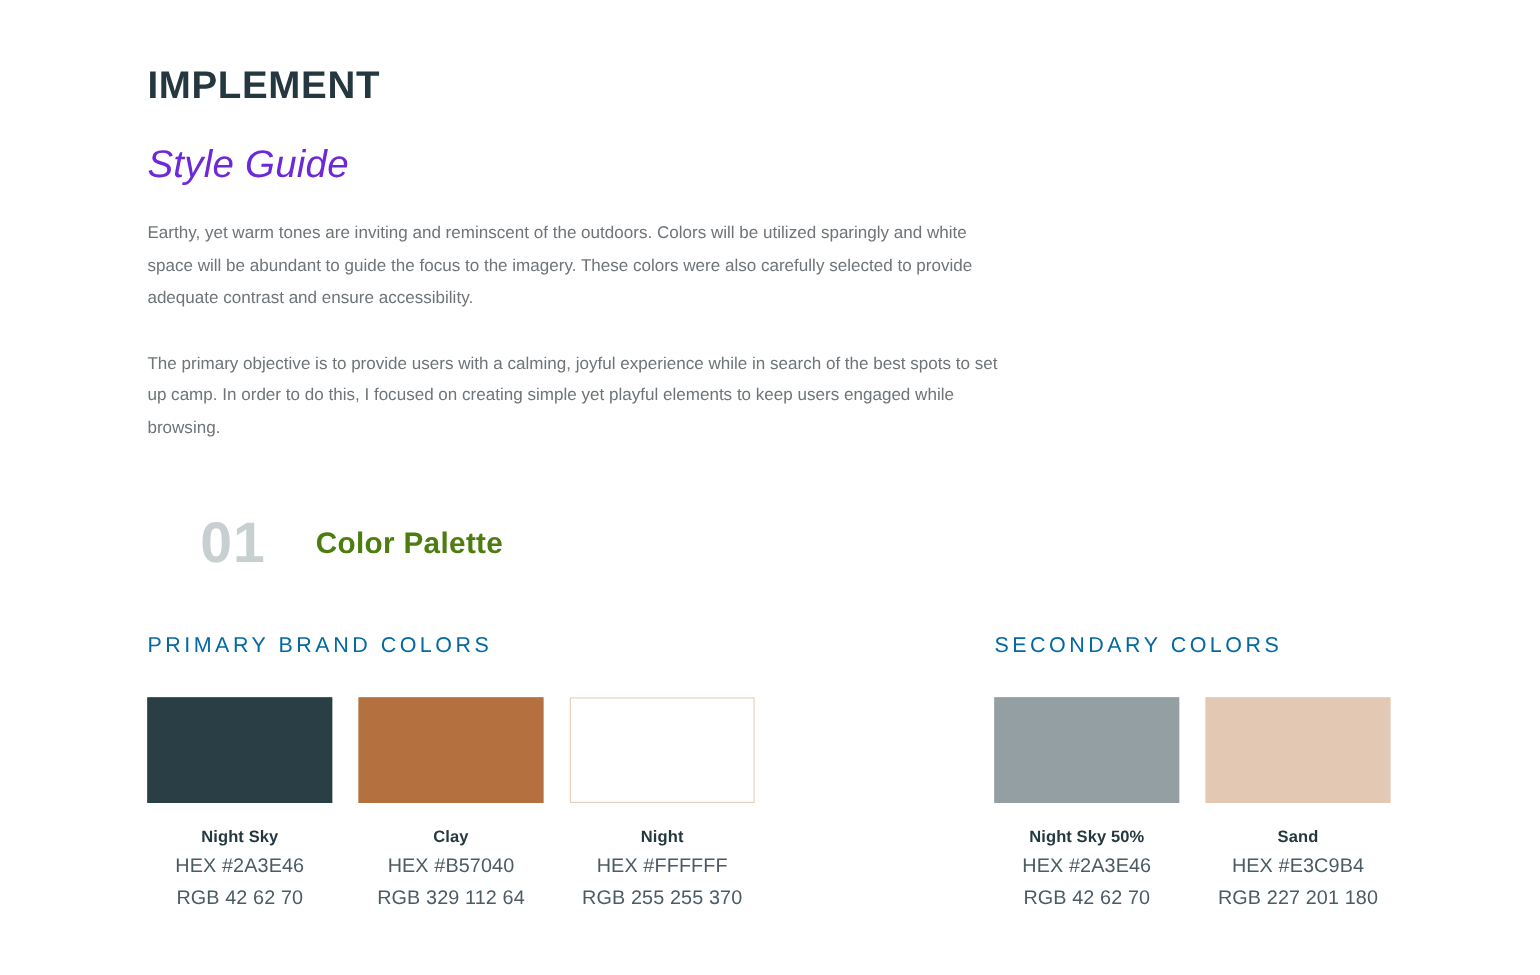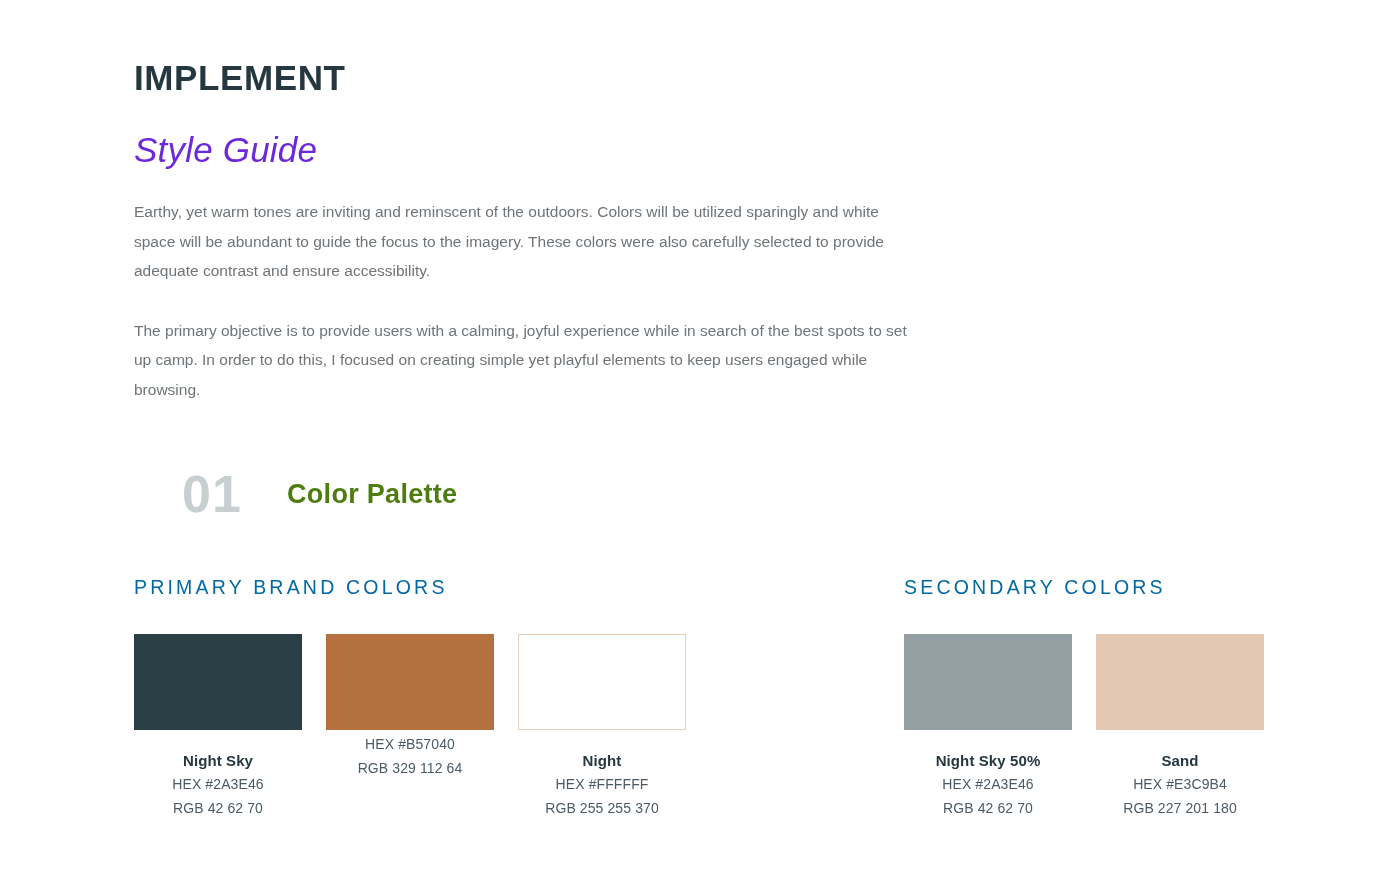--- a/index.html
+++ b/index.html
@@ -125,21 +125,21 @@
   .swatch-name {
     padding-top: 22px;
     font-size: 15px;
     font-weight: 700;
     letter-spacing: 0.1px;
     color: #25383F;
     line-height: 1.2;
   }
   .swatch-line {
     padding-top: 5px;
-    font-size: 14px;
+    font-size: 18px;
     font-weight: 400;
     letter-spacing: 0.1px;
     color: #4B5B63;
     line-height: 1.35;
   }
 </style>
 </head>
 <body>
 
 <div class="page">
@@ -168,20 +168,21 @@
           <div class="swatch-cell">
             <div class="swatch-chip" style="background: rgb(42, 62, 70); border: 1px solid rgb(42, 62, 70);"></div>
             <div class="swatch-name">Night Sky</div>
             <div class="swatch-line">HEX #2A3E46</div>
             <div class="swatch-line">RGB 42 62 70</div>
           </div>
 
 
           <div class="swatch-cell">
             <div class="swatch-chip" style="background: rgb(181, 112, 64); border: 1px solid rgb(181, 112, 64);"></div>
+            <div class="swatch-name">Clay</div>
             <div class="swatch-line">HEX #B57040</div>
             <div class="swatch-line">RGB 329 112 64</div>
           </div>
 
           <div class="swatch-cell">
             <div class="swatch-chip" style="background: rgb(255, 255, 255); border: 1px solid rgb(232, 205, 184);"></div>
             <div class="swatch-name">Night</div>
             <div class="swatch-line">HEX #FFFFFF</div>
             <div class="swatch-line">RGB 255 255 370</div>
           </div>

